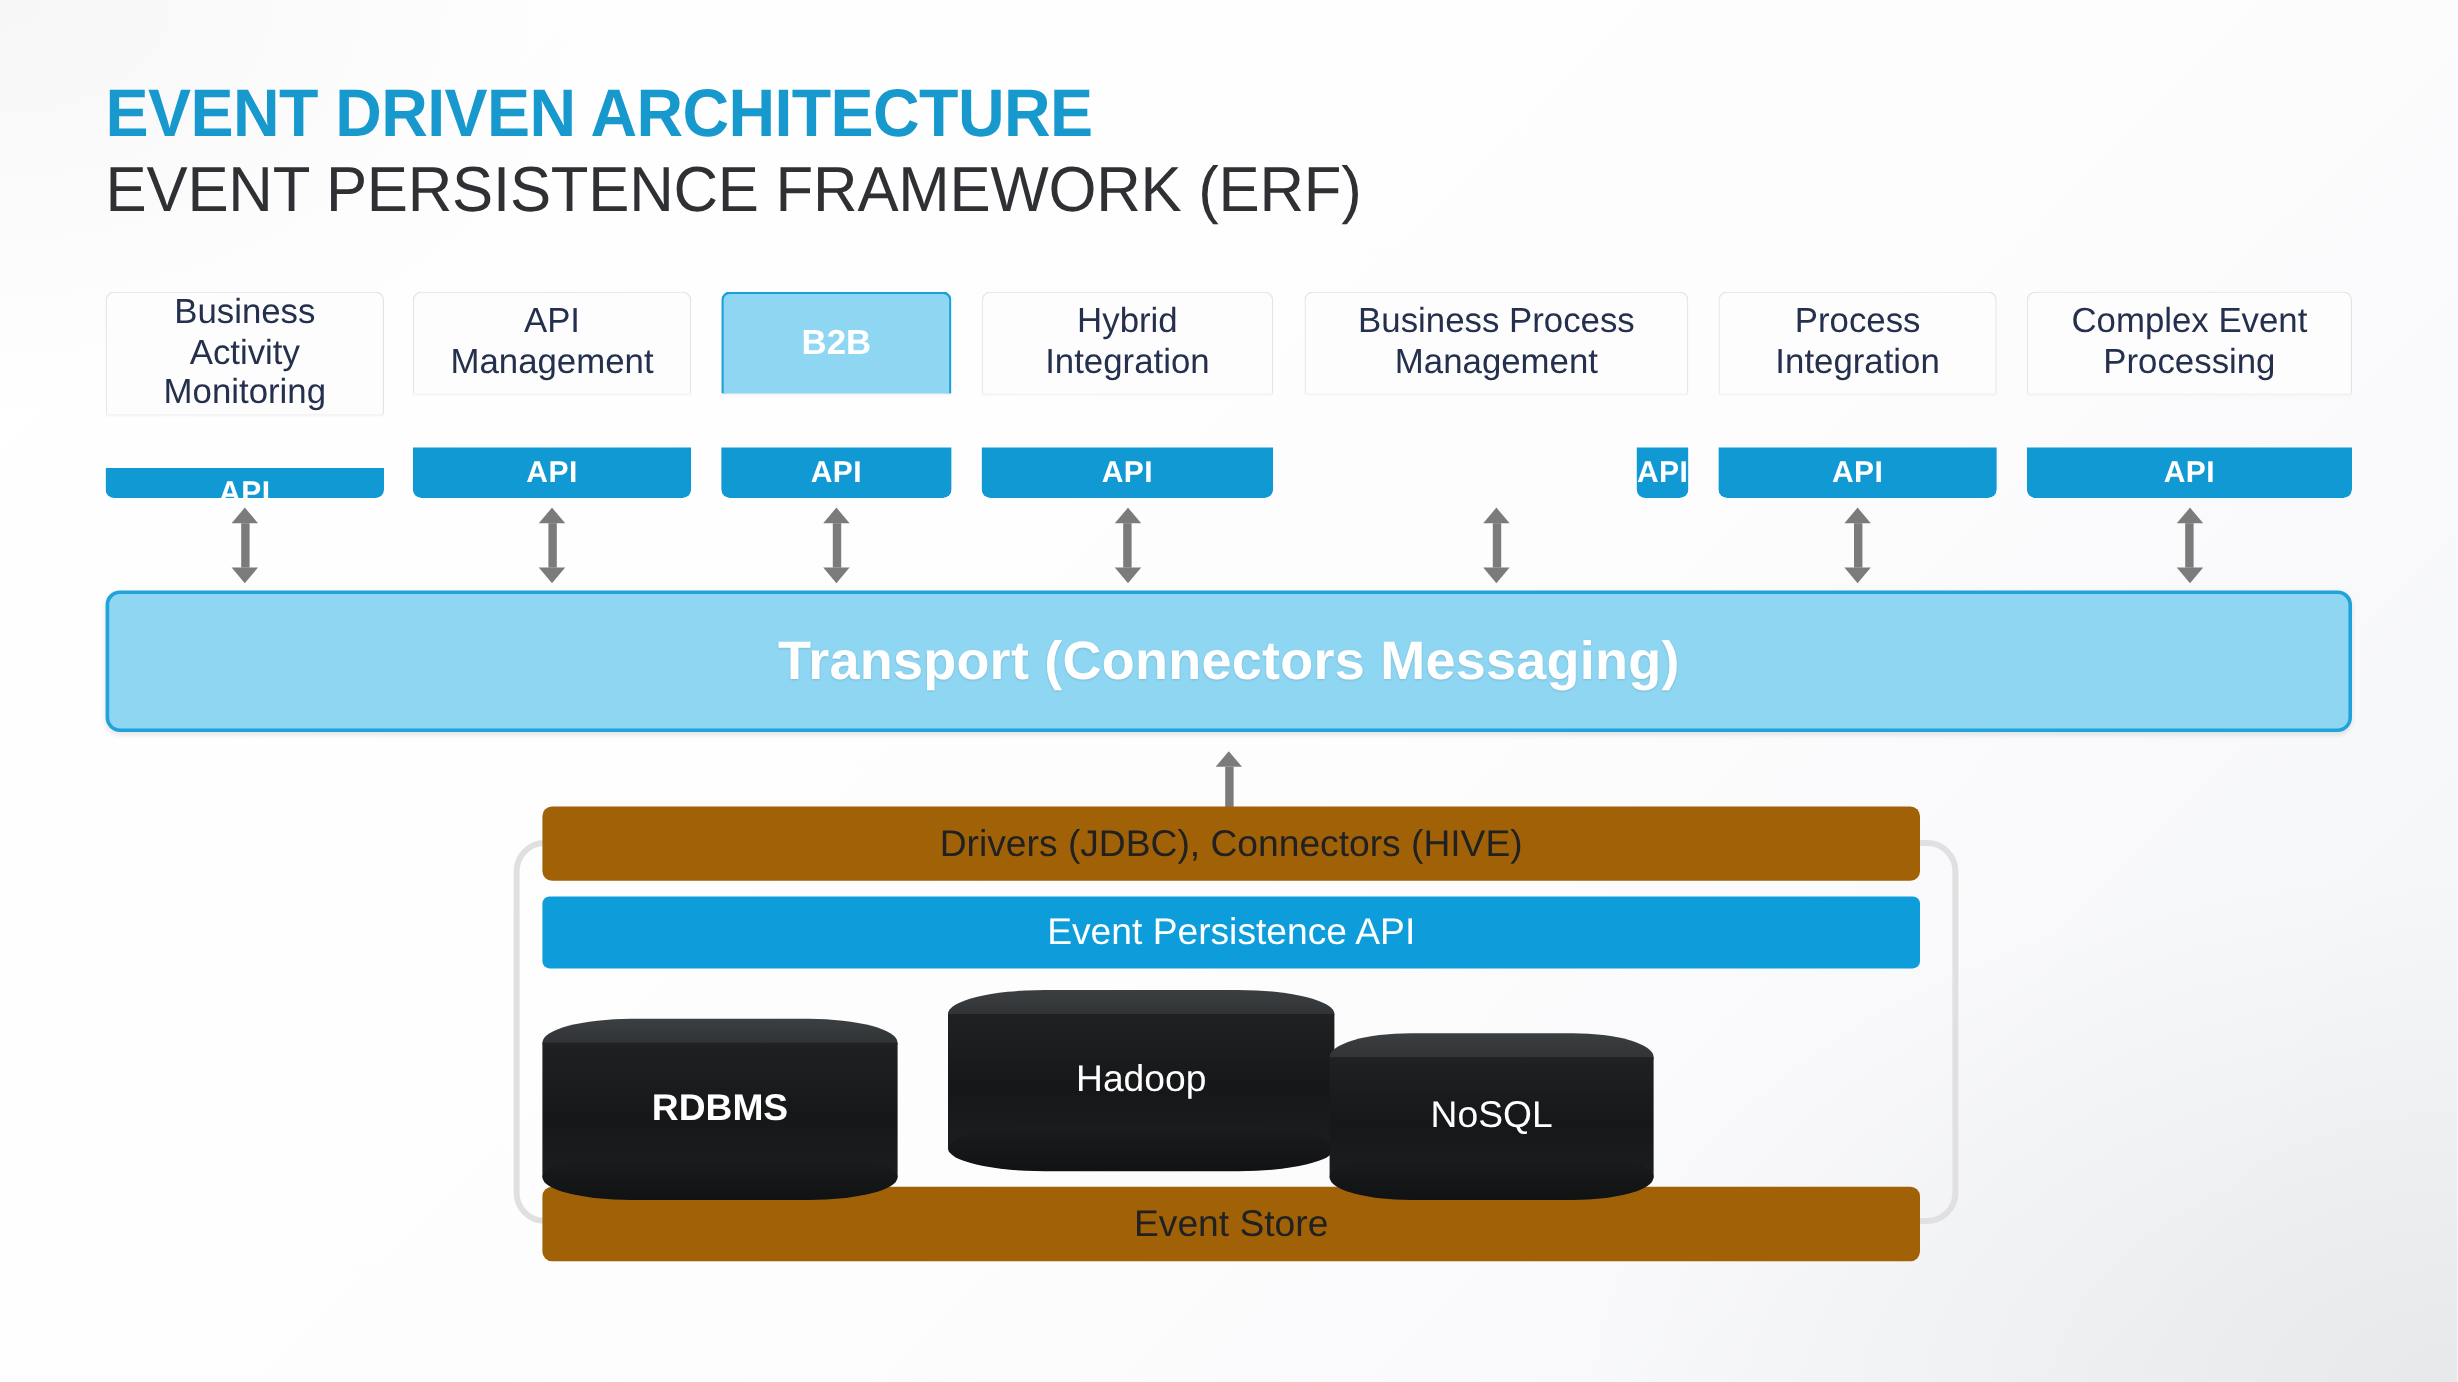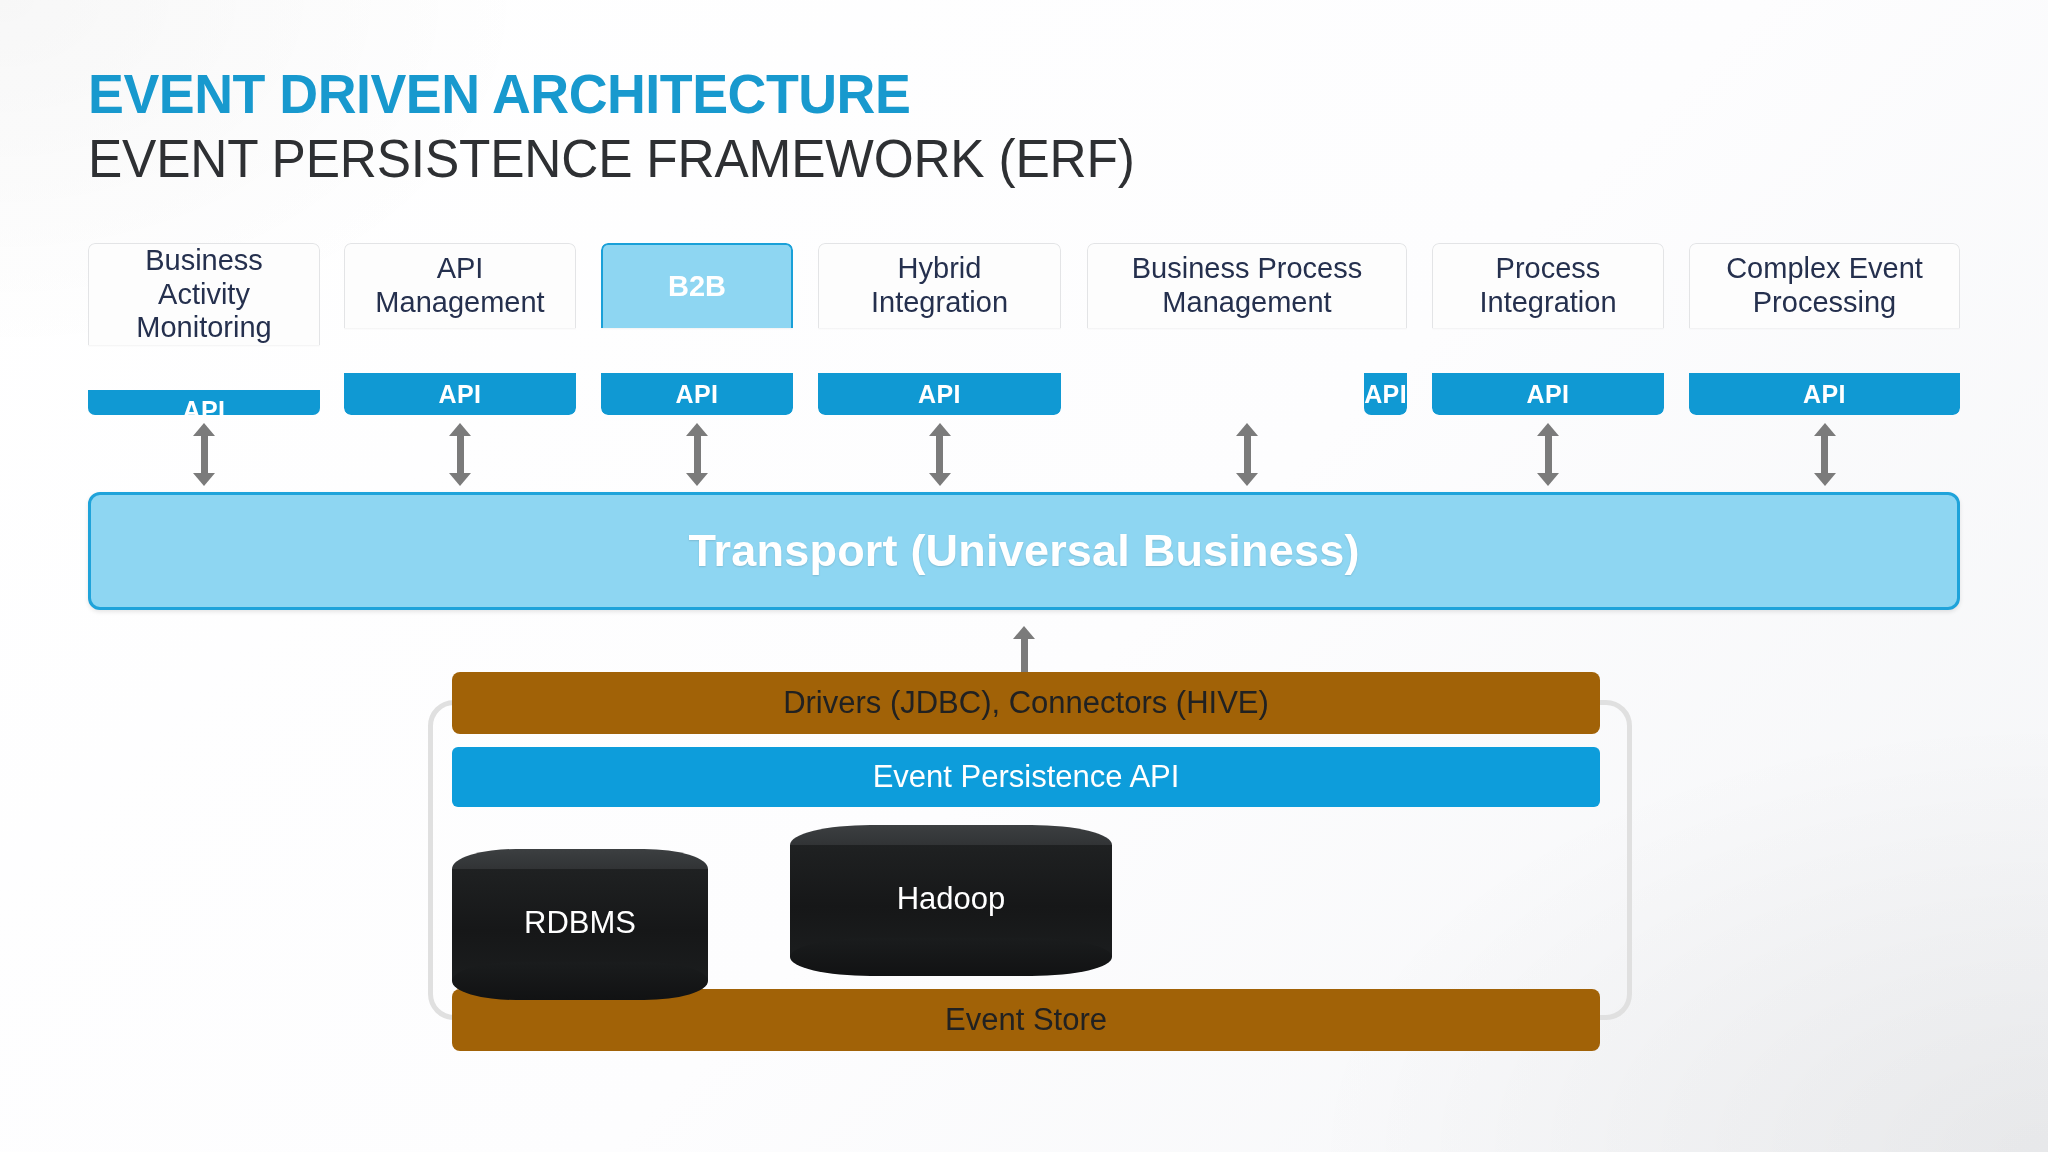--- a/index.html
+++ b/index.html
@@ -242,21 +242,21 @@
         <div class="head down"></div>
       </div>
       <div class="arrow-v" style="left: 1813.5px; top: 423px; height: 63px;">
         <div class="head up"></div>
         <div class="shaft"></div>
         <div class="head down"></div>
       </div>
     </div>
 
   <div class="transport">
-    <div class="label">Transport (Universal Business)</div>
+    <div class="label">Transport (Connectors Messaging)</div>
   </div>
 
   <div class="arrow-v" style="left:1013px;top:626px;height:60px;">
     <div class="head up"></div>
     <div class="shaft"></div>
     <div class="head down"></div>
   </div>
 
   <div class="store-bracket"></div>
 
@@ -266,32 +266,38 @@
       <span>Drivers (JDBC), Connectors (HIVE)</span>
     </div>
 
     <div style="height:13px;"></div>
 
     <div class="bar-blue">
       <span>Event Persistence API</span>
     </div>
 
     <div class="db-row" id="db-row">
-        <div class="cyl" style="left: 0px; top: 24px; width: 256px; height: 150px;">
+        <div class="cyl" style="left: 0px; top: 24px; width: 296px; height: 150px; font-weight: bold;">
           <div class="top"></div>
           <div class="side" style="top: 20px; height: 112px;"></div>
           <div class="bottom" style="top: 113px;"></div>
           <div class="cyl-label" style="top: 56px;">RDBMS</div>
         </div>
         <div class="cyl" style="left: 338px; top: 0px; width: 286px; height: 150px; padding-left: 36px;">
           <div class="top"></div>
           <div class="side" style="top: 20px; height: 112px;"></div>
           <div class="bottom" style="top: 113px;"></div>
           <div class="cyl-label" style="top: 56px;">Hadoop</div>
         </div>
+        <div class="cyl" style="left: 656px; top: 36px; width: 270px; height: 138px;">
+          <div class="top"></div>
+          <div class="side" style="top: 20px; height: 100px;"></div>
+          <div class="bottom" style="top: 101px;"></div>
+          <div class="cyl-label" style="top: 50px;">NoSQL</div>
+        </div>
       </div>
 
     <div class="bar-gray">
       <span>Event Store</span>
     </div>
 
   </div>
 
 </div>
 

